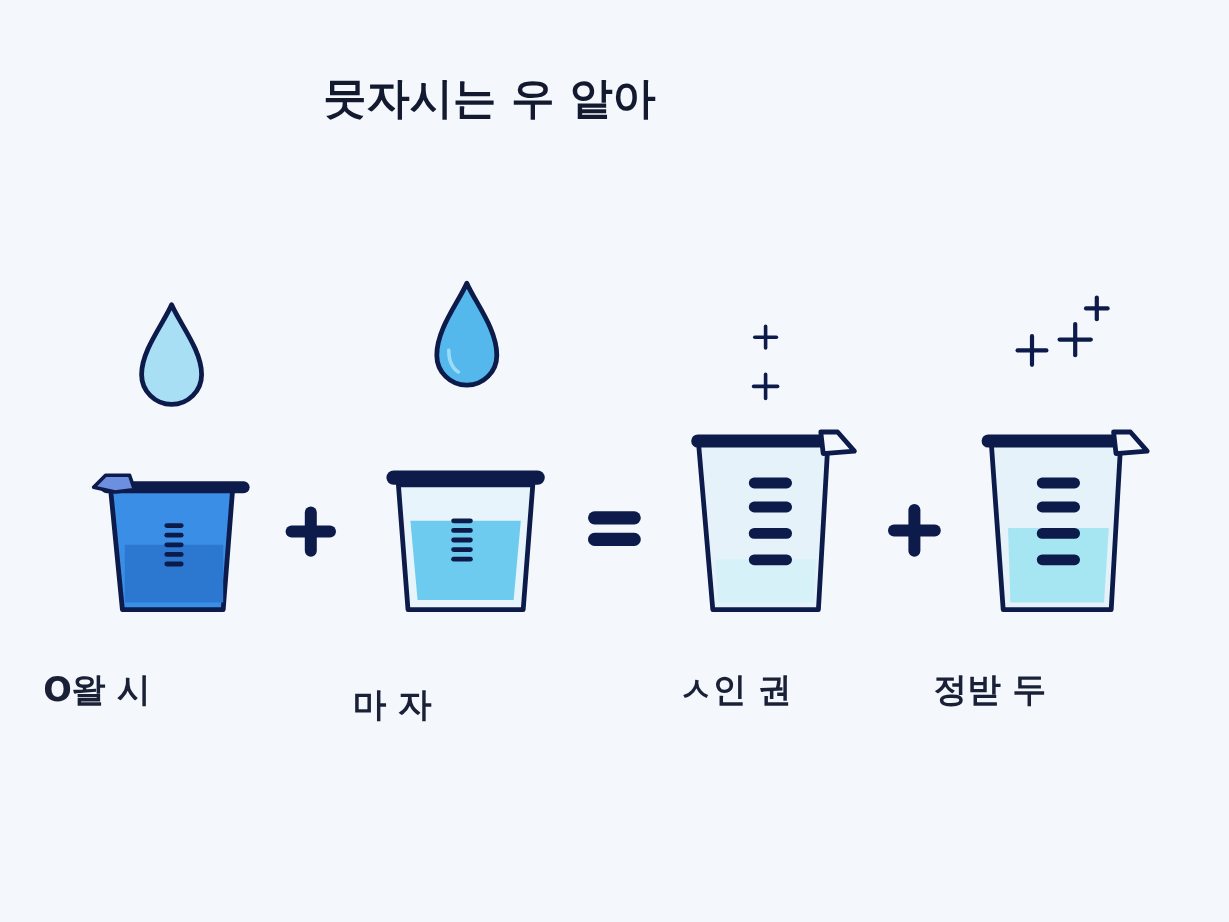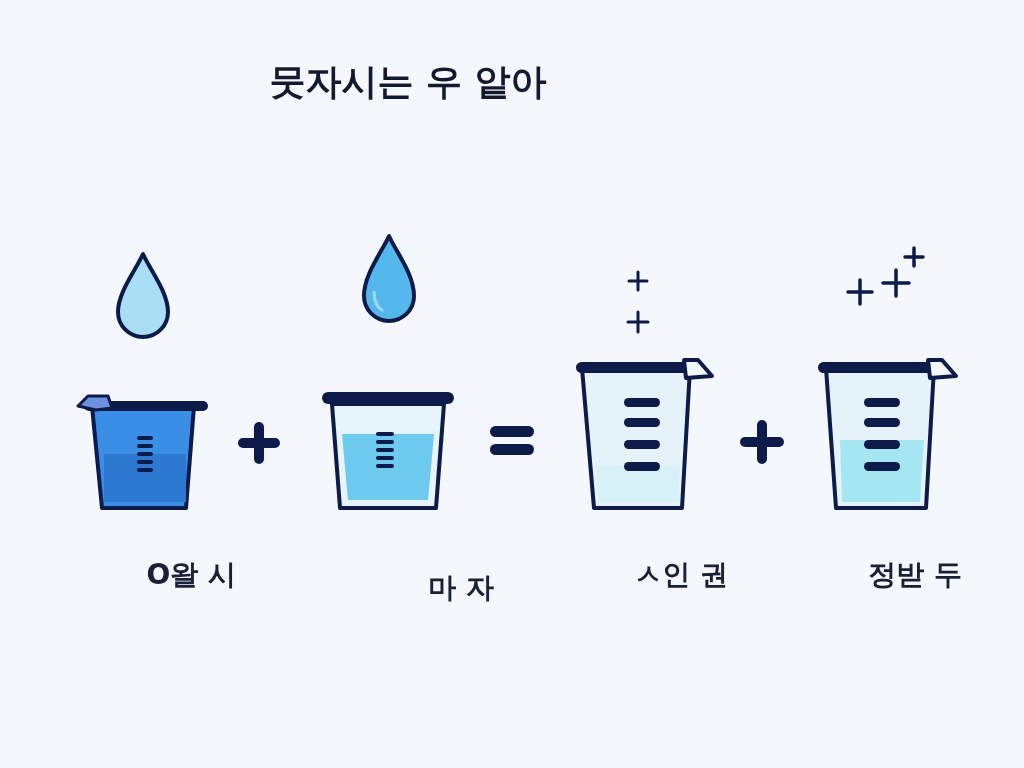--- a/index.html
+++ b/index.html
@@ -11,21 +11,21 @@
       color: #121a33;
     }
     .title {
       position: absolute; left: 0; top: 58px; width: 816px;
       text-align: center; font-size: 36px; font-weight: bold;
       color: #131a30; letter-spacing: 0px;
     }
     .abs { position: absolute; }
     .label {
       position: absolute; font-size: 28px; font-weight: bold;
-      color: #1a2036; text-align: right; width: 200px;
+      color: #1a2036; text-align: left; width: 200px;
     }
     svg { display: block; }
   </style>
 </head>
 <body>
 
 <div class="title">뭇자시는 우 앝아</div>
 
 <div class="abs" style="left:112px; top:250px;">
   <svg width="62" height="96" viewBox="0 0 62 96">
@@ -141,14 +141,14 @@
       <rect x="50" y="42" width="36" height="9" rx="4.5"></rect>
       <rect x="50" y="62" width="36" height="9" rx="4.5"></rect>
       <rect x="50" y="84" width="36" height="9" rx="4.5"></rect>
       <rect x="50" y="106" width="36" height="9" rx="4.5"></rect>
     </g>
   </svg>
 </div>
 
 <div class="label" style="left:36px; top:556px;">O왈 시</div>
 <div class="label" style="left:294px; top:569px;">마 자</div>
-<div class="label" style="left:528px; top:556px;">ㅅ인 권</div>
-<div class="label" style="left:762px; top:556px;">정받 두</div>
+<div class="label" style="left:566px; top:556px;">ㅅ인 권</div>
+<div class="label" style="left:778px; top:556px;">정받 두</div>
 
 </body></html>

